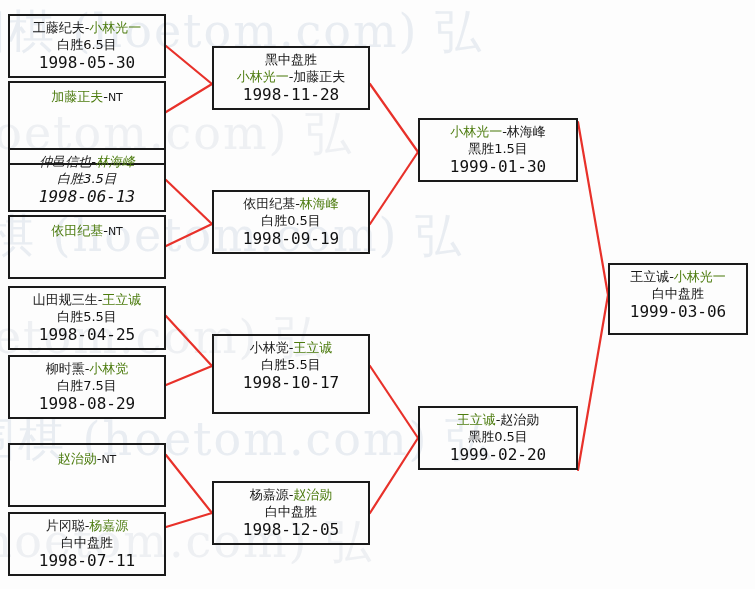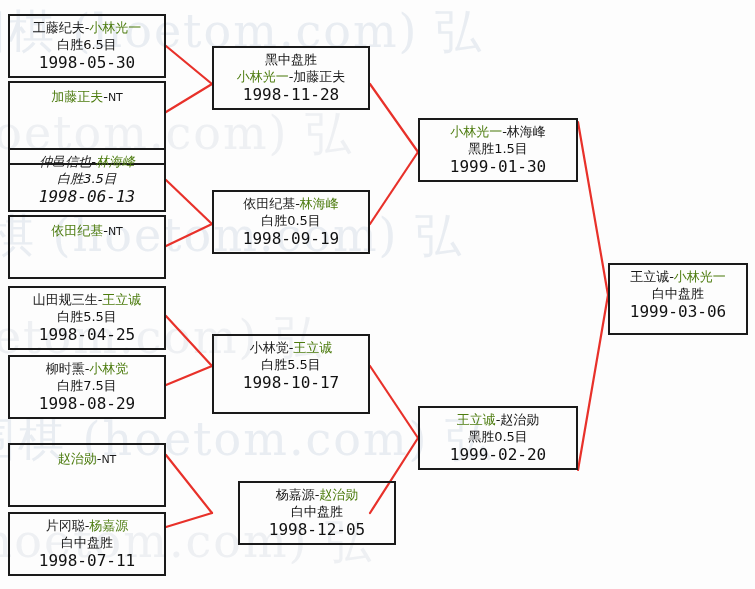--- a/index.html
+++ b/index.html
@@ -161,21 +161,21 @@
     <span class="ln result">白胜0.5目</span>
     <span class="ln date">1998-09-19</span>
   </div>
 
   <div class="node" style="left:212px; top:334px; width:158px; height:80px;">
     <span class="ln players"><span class="lose">小林觉</span><span class="sep">-</span><span class="win">王立诚</span></span>
     <span class="ln result">白胜5.5目</span>
     <span class="ln date">1998-10-17</span>
   </div>
 
-  <div class="node" style="left:212px; top:481px; width:158px; height:64px;margin-left:26px;">
+  <div class="node" style="left:212px; top:481px; width:158px; height:64px;">
     <span class="ln players"><span class="lose">杨嘉源</span><span class="sep">-</span><span class="win">赵治勋</span></span>
     <span class="ln result">白中盘胜</span>
     <span class="ln date">1998-12-05</span>
   </div>
 
   <div class="node" style="left:418px; top:118px; width:160px; height:64px;">
     <span class="ln players"><span class="win">小林光一</span><span class="sep">-</span><span class="lose">林海峰</span></span>
     <span class="ln result">黑胜1.5目</span>
     <span class="ln date">1999-01-30</span>
   </div>

